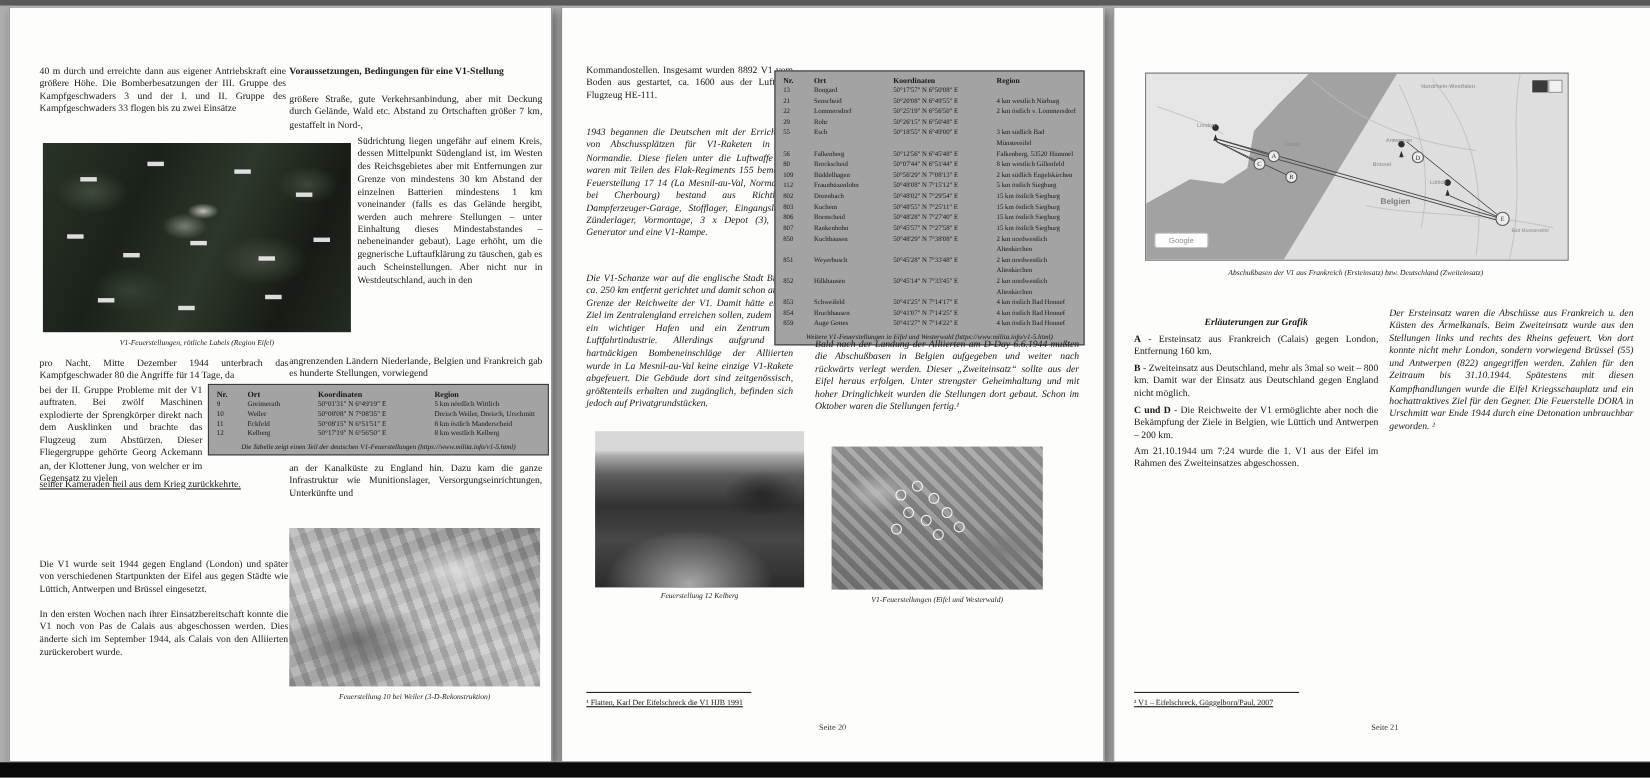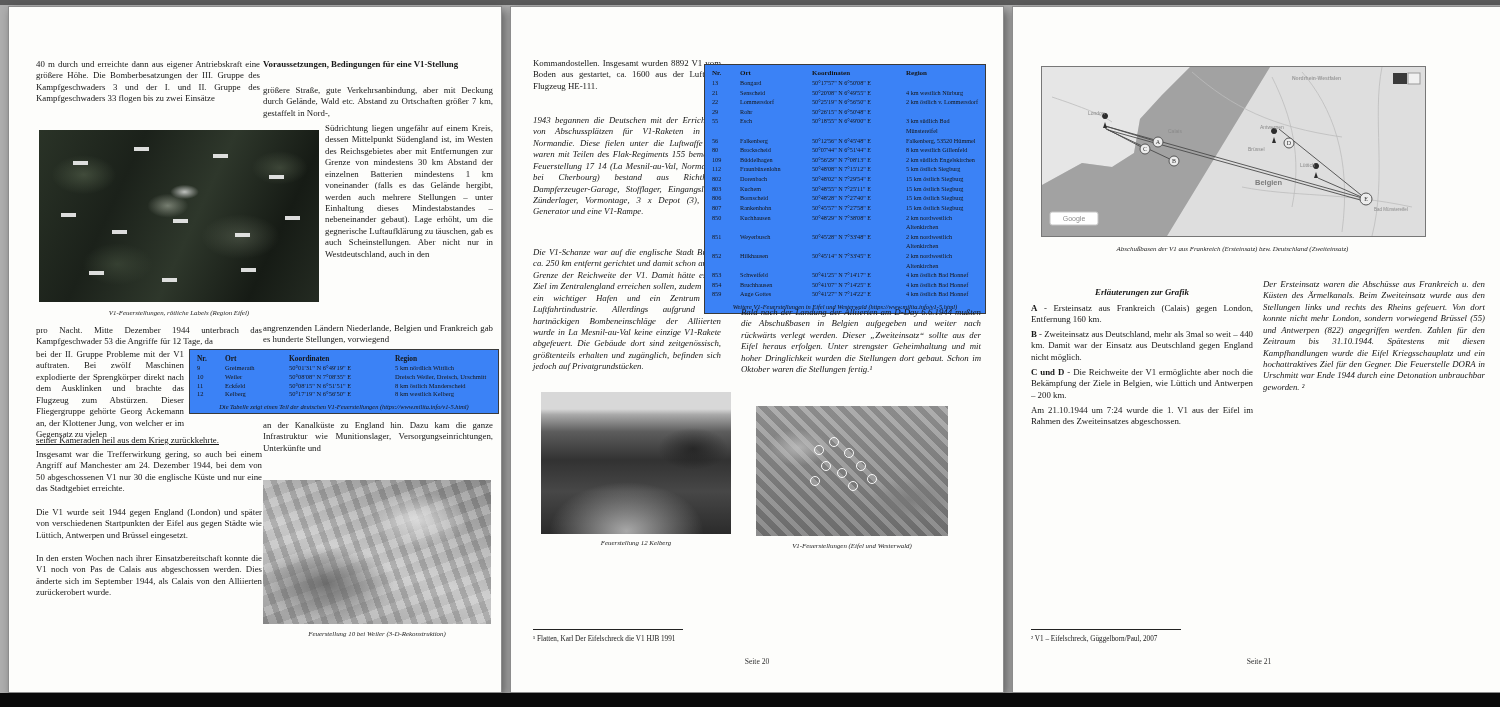--- a/index.html
+++ b/index.html
@@ -10,23 +10,23 @@
   .page{position:absolute;top:6px;width:492px;height:685px;background:#fdfdfb;
         border:1px solid #8c8c8c;box-shadow:3px 4px 9px rgba(0,0,0,.45);}
   #p1{left:8px}#p2{left:510px}#p3{left:1012px}
   .blk{position:absolute;font-size:8.8px;line-height:1.3;text-align:justify;}
   .h{font-weight:bold;}
   .it{font-style:italic;}
   .ctr{text-align:center;font-style:italic;}
   .cap{position:absolute;font-size:6.9px;font-style:italic;text-align:center;color:#222;}
   .pagenum{position:absolute;left:0;width:100%;text-align:center;font-size:7.6px;color:#333;}
   .fnline{position:absolute;height:0;border-top:1px solid #222;}
-  .fn{position:absolute;font-size:7.2px;}
+  .fn{position:absolute;font-size:7.2px;text-decoration:underline;}
   
-  .vtab{position:absolute;border:1px solid #3a3a3a;background:#3b82f6;padding:3px 4px 2px;}
+  .vtab{position:absolute;border:1px solid #3a3a3a;background:#a3a3a3;padding:3px 4px 2px;}
   .vtab table{border-collapse:collapse;width:100%;}
   .vtab th{font-size:7.4px;text-align:left;padding:1px 3px;font-weight:bold;}
   .vtab td{font-size:6.5px;line-height:1.35;padding:0 3px;vertical-align:top;}
   #t2 th{font-size:7px;}
   #t2 td{font-size:6.2px;line-height:1.55;}
   .tcap{font-size:6.4px;font-style:italic;text-align:center;padding:4px 2px 1px;color:#111;}
   
   .fig{position:absolute;}
   .img1{width:100%;height:100%;background:
     radial-gradient(26px 13px at 52% 36%, rgba(255,255,255,.7), transparent 55%),
@@ -80,24 +80,23 @@
         <i class="chip" style="left:48%;top:52%"></i>
           <i class="chip" style="left:70%;top:60%"></i>
         <i class="chip" style="left:88%;top:50%"></i>
           <i class="chip" style="left:18%;top:82%"></i>
         <i class="chip" style="left:44%;top:86%"></i>
           <i class="chip" style="left:72%;top:80%"></i>
       </div>
     </div>
     <div class="cap" style="left:30px;top:302px;width:280px;">V1-Feuerstellungen, rötliche Labels (Region Eifel)</div>
 
-    <div class="blk" style="left:27px;top:318px;width:226px;">pro Nacht. Mitte Dezember 1944 unterbrach das Kampfgeschwader 53 die Angriffe für 12 Tage, da</div>
+    <div class="blk" style="left:27px;top:318px;width:226px;">pro Nacht. Mitte Dezember 1944 unterbrach das Kampfgeschwader 80 die Angriffe für 14 Tage, da</div>
     <div class="blk" style="left:27px;top:342px;width:148px;">bei der II. Gruppe Probleme mit der V1 auftraten. Bei zwölf Maschinen explodierte der Sprengkörper direkt nach dem Ausklinken und brachte das Flugzeug zum Abstürzen. Dieser Fliegergruppe gehörte Georg Ackemann an, der Klottener Jung, von welcher er im Gegensatz zu vielen</div>
     <div class="blk" style="left:27px;top:428px;width:226px;text-decoration:underline;">seiner Kameraden heil aus dem Krieg zurückkehrte.</div>
-    <div class="blk" style="left:27px;top:442px;width:226px;">Insgesamt war die Trefferwirkung gering, so auch bei einem Angriff auf Manchester am 24. Dezember 1944, bei dem von 50 abgeschossenen V1 nur 30 die englische Küste und nur eine das Stadtgebiet erreichte.</div>
     <div class="blk" style="left:27px;top:500px;width:226px;">Die V1 wurde seit 1944 gegen England (London) und später von verschiedenen Startpunkten der Eifel aus gegen Städte wie Lüttich, Antwerpen und Brüssel eingesetzt.</div>
     <div class="blk" style="left:27px;top:546px;width:226px;">In den ersten Wochen nach ihrer Einsatzbereitschaft konnte die V1 noch von Pas de Calais aus abgeschossen werden. Dies änderte sich im September 1944, als Calais von den Alliierten zurückerobert wurde.</div>
 
     <div class="vtab" id="t1" style="left:180px;top:342px;width:300px;">
       <table>
         <tbody>
             <tr>
           <th style="width:22px">Nr.</th>
           <th style="width:58px">Ort</th>
           <th style="width:100px">Koordinaten</th>
@@ -371,21 +370,21 @@
       <rect x="351" y="6" width="14" height="11" fill="#3a3a3a"></rect>
       <rect x="366" y="6" width="12" height="11" fill="#f0f0f0" stroke="#999"></rect>
     </svg>
     <div class="cap" style="left:28px;top:238px;width:383px;">Abschußbasen der V1 aus Frankreich (Ersteinsatz) bzw. Deutschland (Zweiteinsatz)</div>
 
     <div class="blk h ctr" style="left:18px;top:280px;width:222px;text-align:center;">Erläuterungen zur Grafik</div>
     <div class="blk" style="left:18px;top:296px;width:222px;">
       <span class="h">A</span> <span>- Ersteinsatz aus Frankreich (Calais) gegen London, Entfernung 160 km.</span>
     </div>
     <div class="blk" style="left:18px;top:322px;width:222px;">
-      <span class="h">B</span> <span>- Zweiteinsatz aus Deutschland, mehr als 3mal so weit – 440 km. Damit war der Einsatz aus Deutschland gegen England nicht möglich.</span>
+      <span class="h">B</span> <span>- Zweiteinsatz aus Deutschland, mehr als 3mal so weit – 800 km. Damit war der Einsatz aus Deutschland gegen England nicht möglich.</span>
     </div>
     <div class="blk" style="left:18px;top:360px;width:222px;">
       <span class="h">C und D</span> <span>- Die Reichweite der V1 ermöglichte aber noch die Bekämpfung der Ziele in Belgien, wie Lüttich und Antwerpen – 200 km.</span>
     </div>
     <div class="blk" style="left:18px;top:398px;width:222px;">Am 21.10.1944 um 7:24 wurde die 1. V1 aus der Eifel im Rahmen des Zweiteinsatzes abgeschossen.</div>
 
     <div class="blk it" style="left:250px;top:272px;width:222px;">Der Ersteinsatz waren die Abschüsse aus Frankreich u. den Küsten des Ärmelkanals. Beim Zweiteinsatz wurde aus den Stellungen links und rechts des Rheins gefeuert. Von dort konnte nicht mehr London, sondern vorwiegend Brüssel (55) und Antwerpen (822) angegriffen werden. Zahlen für den Zeitraum bis 31.10.1944. Spätestens mit diesen Kampfhandlungen wurde die Eifel Kriegsschauplatz und ein hochattraktives Ziel für den Gegner. Die Feuerstelle DORA in Urschmitt war Ende 1944 durch eine Detonation unbrauchbar geworden. ²</div>
 
     <div class="fnline" style="left:18px;top:622px;width:150px;"></div>
     <div class="fn" style="left:18px;top:628px;width:260px;">² V1 – Eifelschreck, Güggelborn/Paul, 2007</div>

